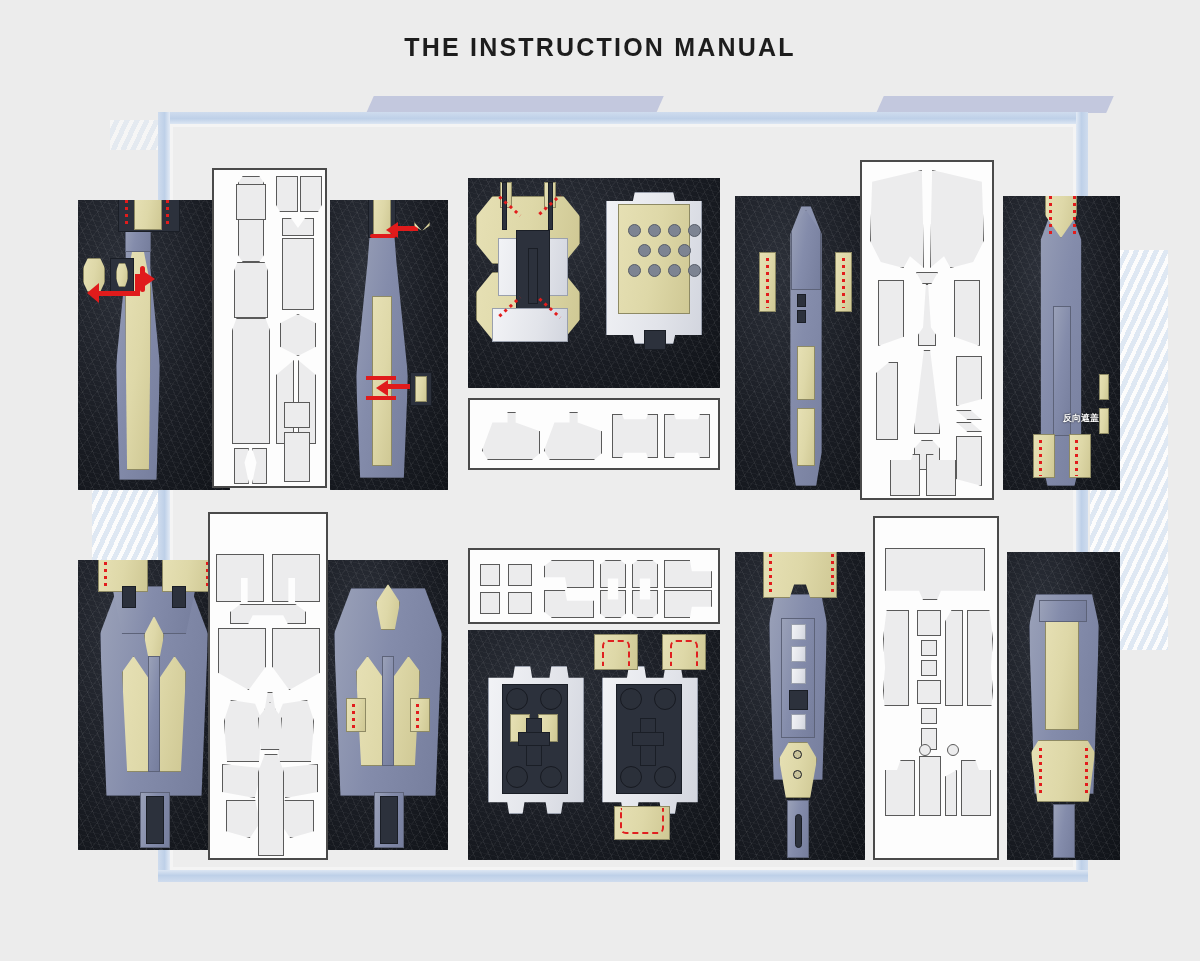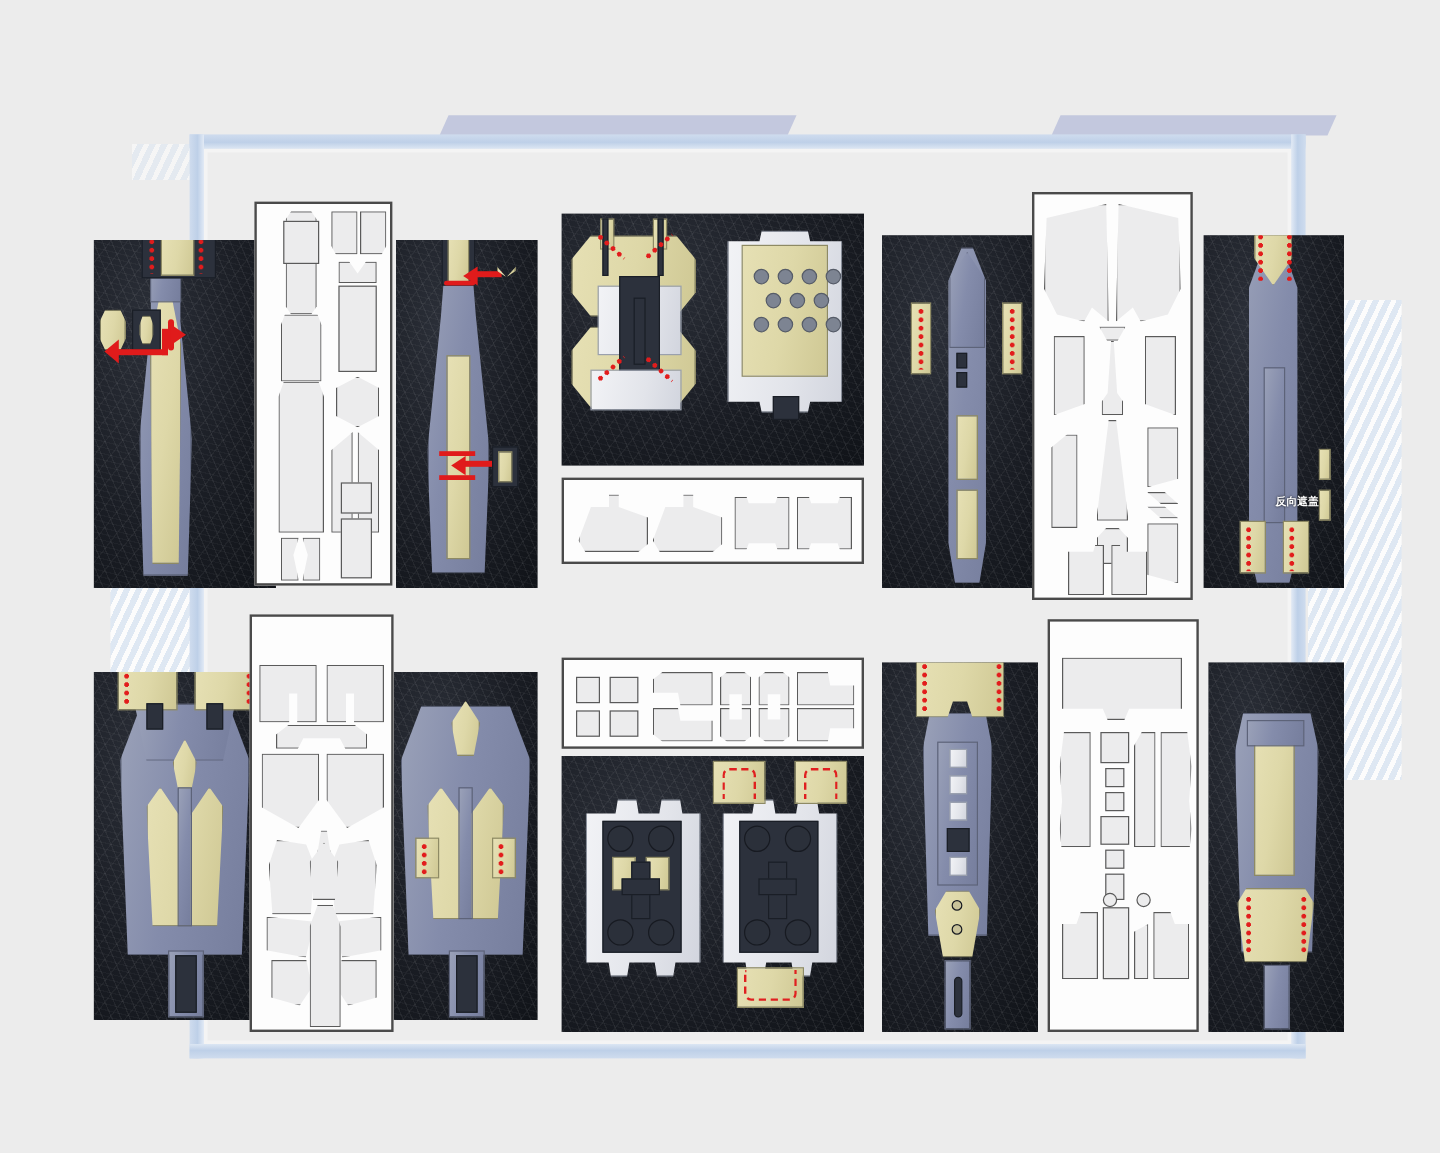--- a/index.html
+++ b/index.html
@@ -80,20 +80,21 @@
   
   #caption { position: absolute; left: 0; top: 866px; width: 1200px; text-align: center;
       font-size: 20px; font-weight: bold; color: #1f1f1f; letter-spacing: 1.5px; z-index: 40; }
 </style>
 </head>
 <body>
 
 <div id="page">
 
   <div id="title-block">
+    <div id="title-en">THE INSTRUCTION MANUAL</div>
   </div>
 
   <div class="stripes" id="stripe-tl"></div>
   <div class="fr" id="fr-top-tab"></div>
   <div class="fr" id="fr-top-tab2"></div>
   <div class="fr" id="fr-inner"></div>
   <div class="fr" id="fr-top-bar"></div>
   <div class="fr" id="fr-left-bar"></div>
   <div class="fr" id="fr-right-bar"></div>
   <div class="fr" id="fr-bot-bar"></div>

